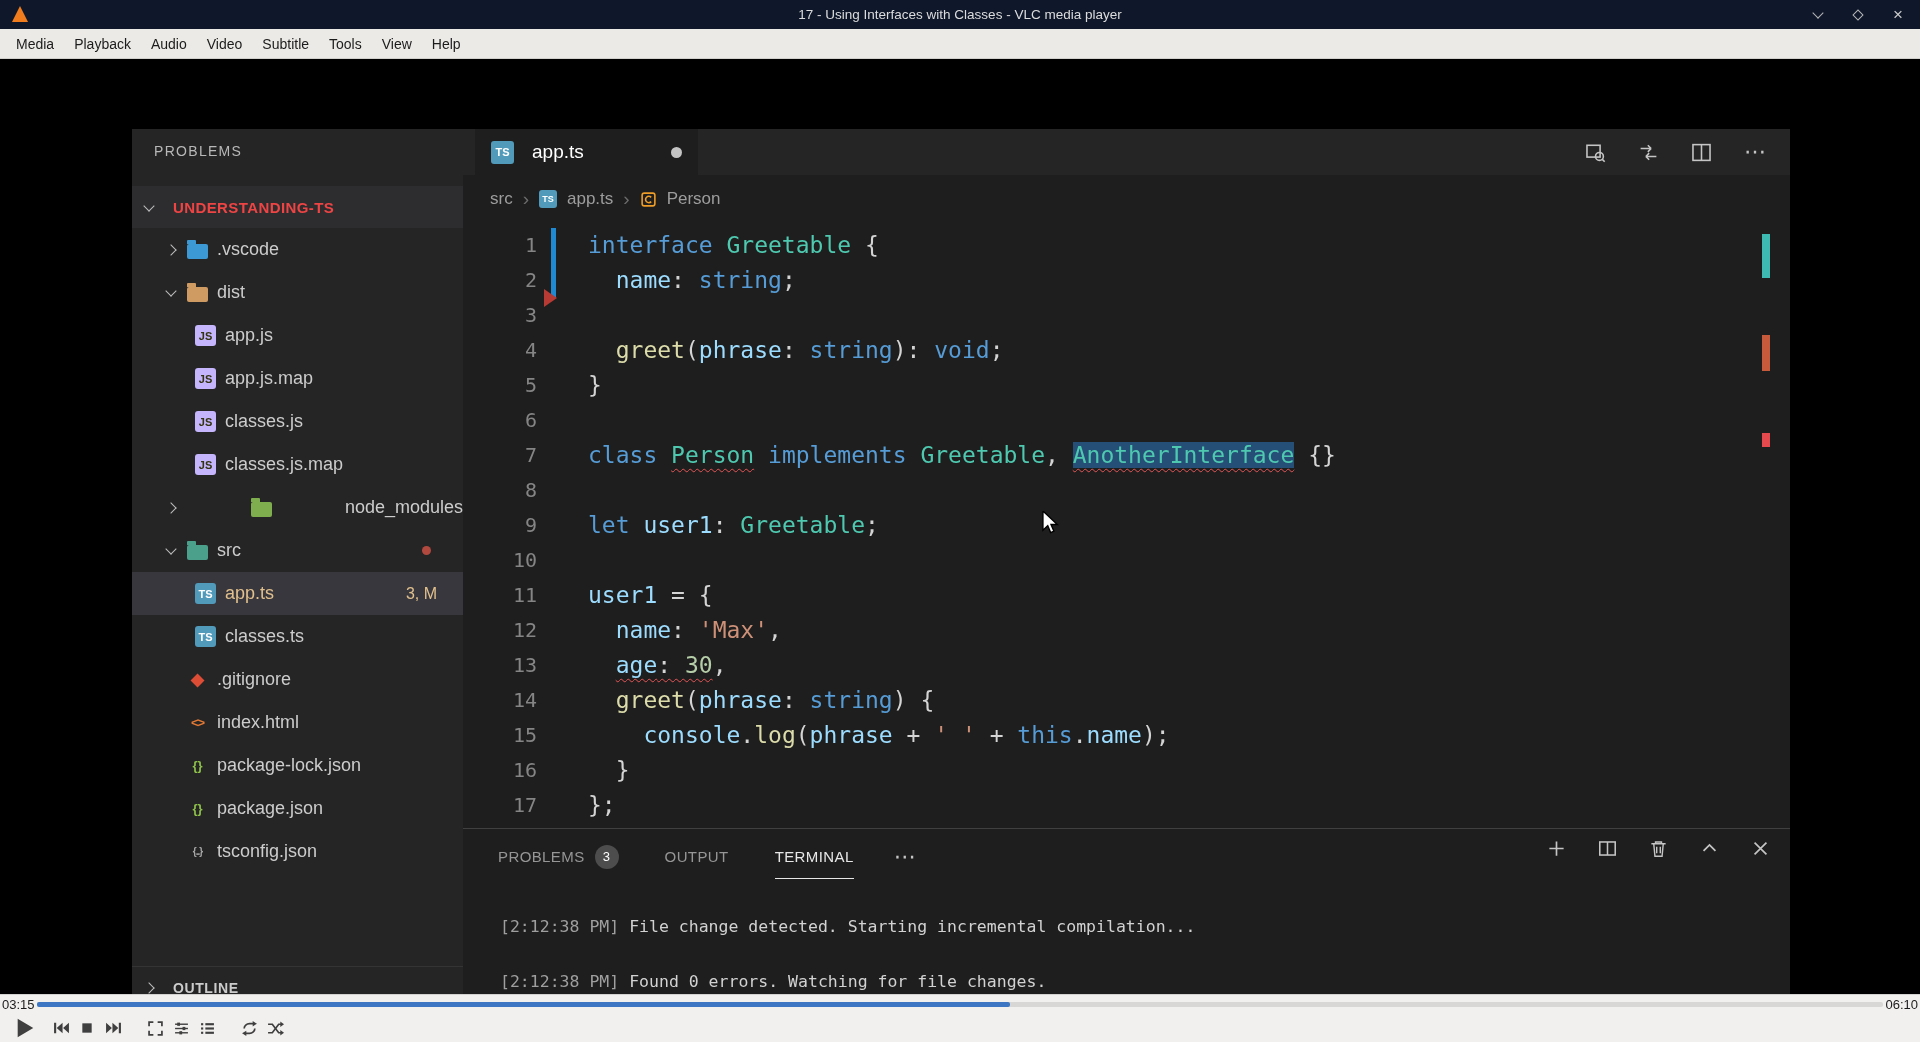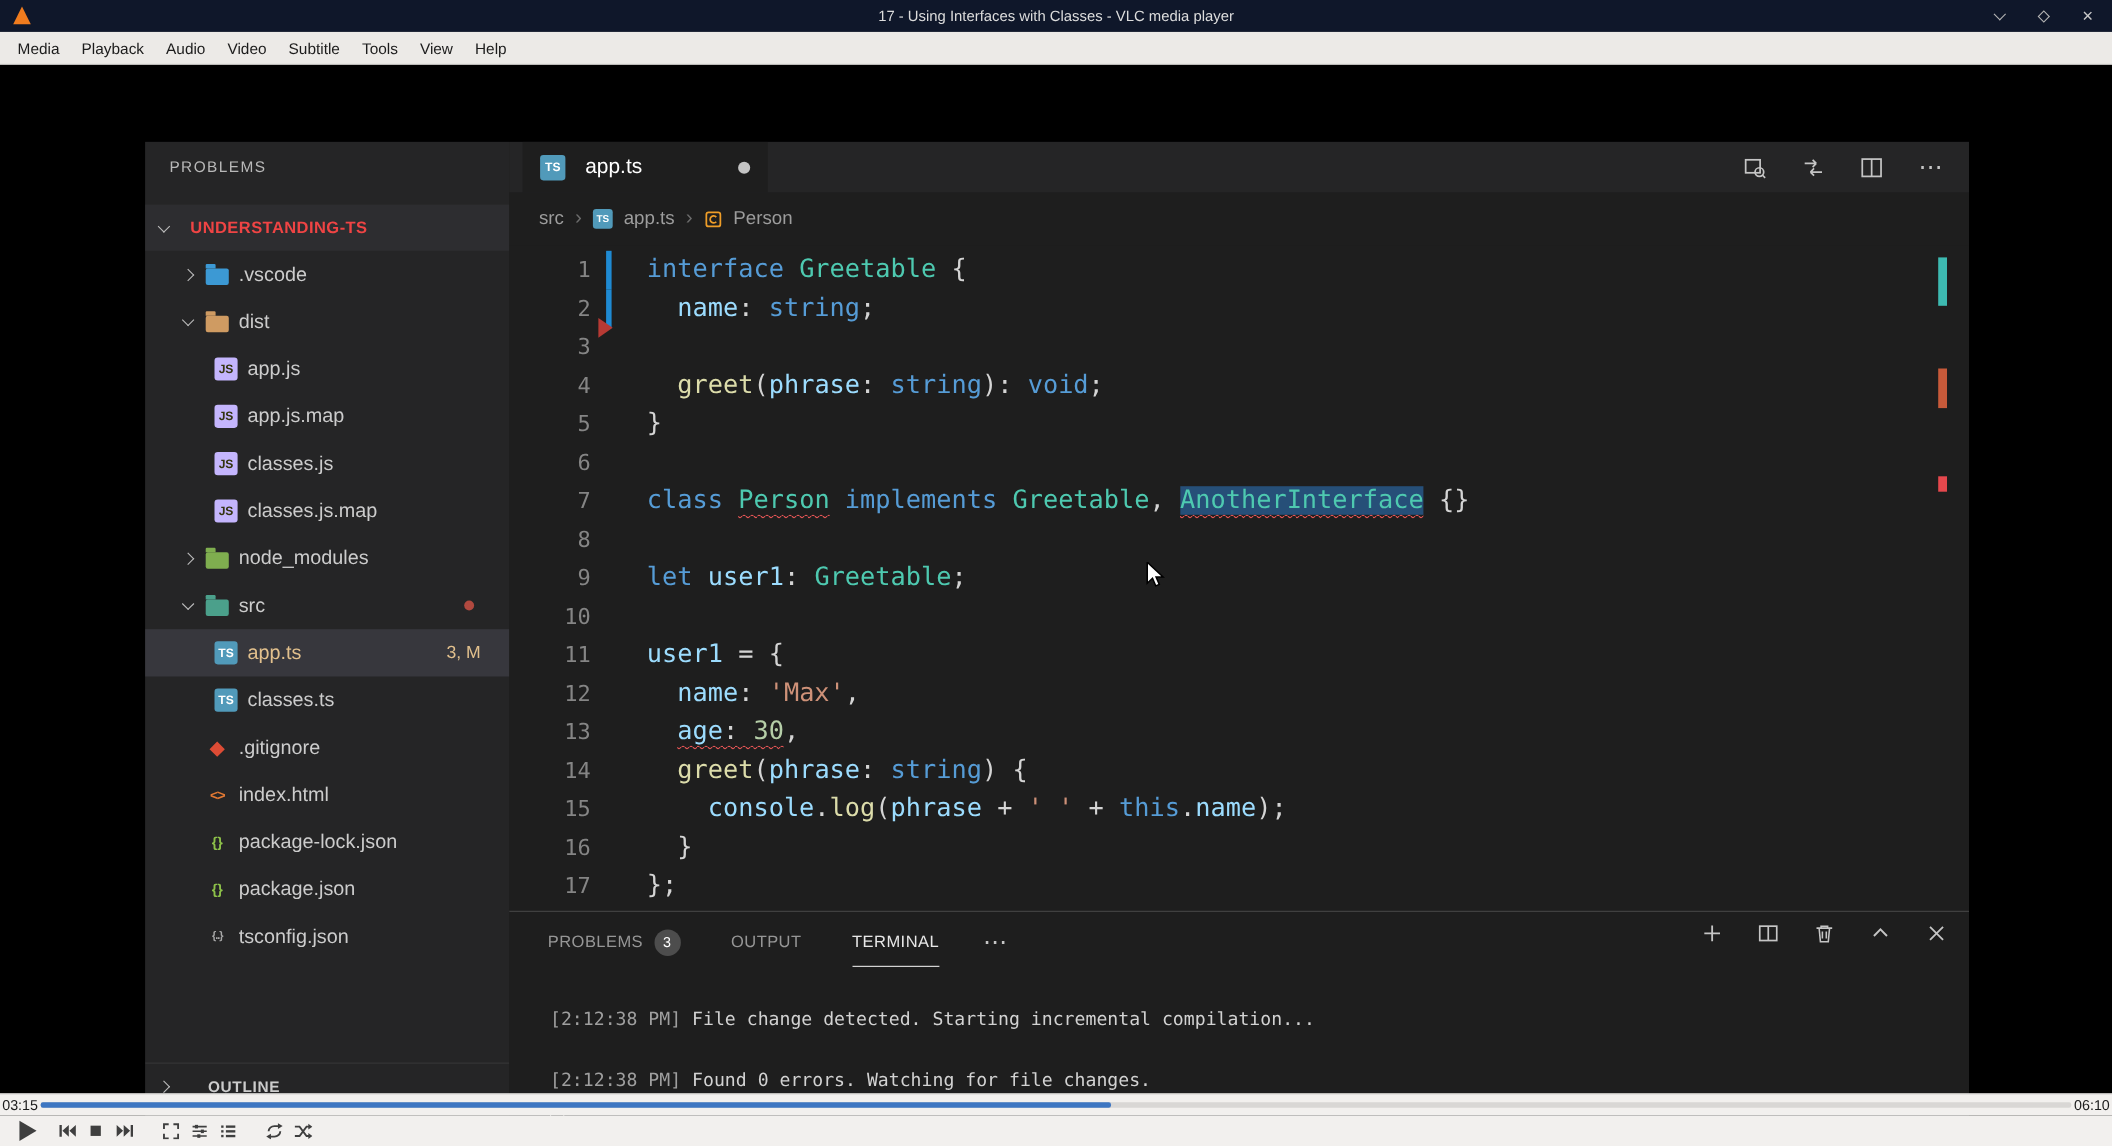--- a/index.html
+++ b/index.html
@@ -39,21 +39,21 @@
   .tree-row.selected { background:#37373d; }
   .tree-label { color:#cccccc; font-size:18px; white-space:nowrap; }
   .tree-row.modified .tree-label { color:#e2c08d; }
   .tree-badge { margin-left:auto; margin-right:26px; color:#e2c08d; font-size:16px; }
   .tree-dot { margin-left:auto; margin-right:32px; width:9px; height:9px; border-radius:50%; background:#b1493f; }
   .chev { width:8px; height:8px; border-right:1.8px solid #bdbdbd; border-bottom:1.8px solid #bdbdbd; display:inline-block; flex:none; }
   .chev.down { transform:rotate(45deg); margin-top:-3px; }
   .chev.right { transform:rotate(-45deg); }
   .chev-slot { width:14px; margin-right:9px; display:flex; justify-content:center; flex:none; }
   .section-row { position:absolute; left:0; width:100%; height:43px; display:flex; align-items:center;
-    padding-left:10px; border-top:1px solid rgba(255,255,255,0.07);gap:16px; }
+    padding-left:10px; border-top:1px solid rgba(255,255,255,0.07); }
   .section-row .lbl { color:#cccccc; font-size:14px; font-weight:bold; letter-spacing:.6px; margin-left:8px; }
 
   
   .fi { width:21px; height:21px; border-radius:3px; display:flex; align-items:center; justify-content:center;
     font-weight:bold; flex:none; margin-right:9px; font-size:11px; }
   .fi-js { background:#c4b5fd; color:#33330f; }
   .fi-ts { background:#519aba; color:#fff; }
   .fi-git { color:#dd4c35; font-size:17px; }
   .fi-html { color:#e37933; font-size:13px; letter-spacing:-1px; }
   .fi-json-green { color:#8dc149; font-size:13px; }
@@ -205,21 +205,21 @@
               <span class="tree-label">app.js.map</span>
             </div>
             <div class="tree-row" style="padding-left: 63px;">
               <span class="fi fi-js">JS</span>
               <span class="tree-label">classes.js</span>
             </div>
             <div class="tree-row" style="padding-left: 63px;">
               <span class="fi fi-js">JS</span>
               <span class="tree-label">classes.js.map</span>
             </div>
-            <div class="tree-row" style="padding-left: 32px;">
+            <div class="tree-row" style="padding-left: 32px; justify-content: space-between;">
               <span class="chev-slot">
                 <span class="chev right"></span>
               </span>
               <span class="fi fi-folder-node fi-folder"></span>
               <span class="tree-label">node_modules</span>
             </div>
             <div class="tree-row" style="padding-left: 32px;">
               <span class="chev-slot">
                 <span class="chev down"></span>
               </span>

